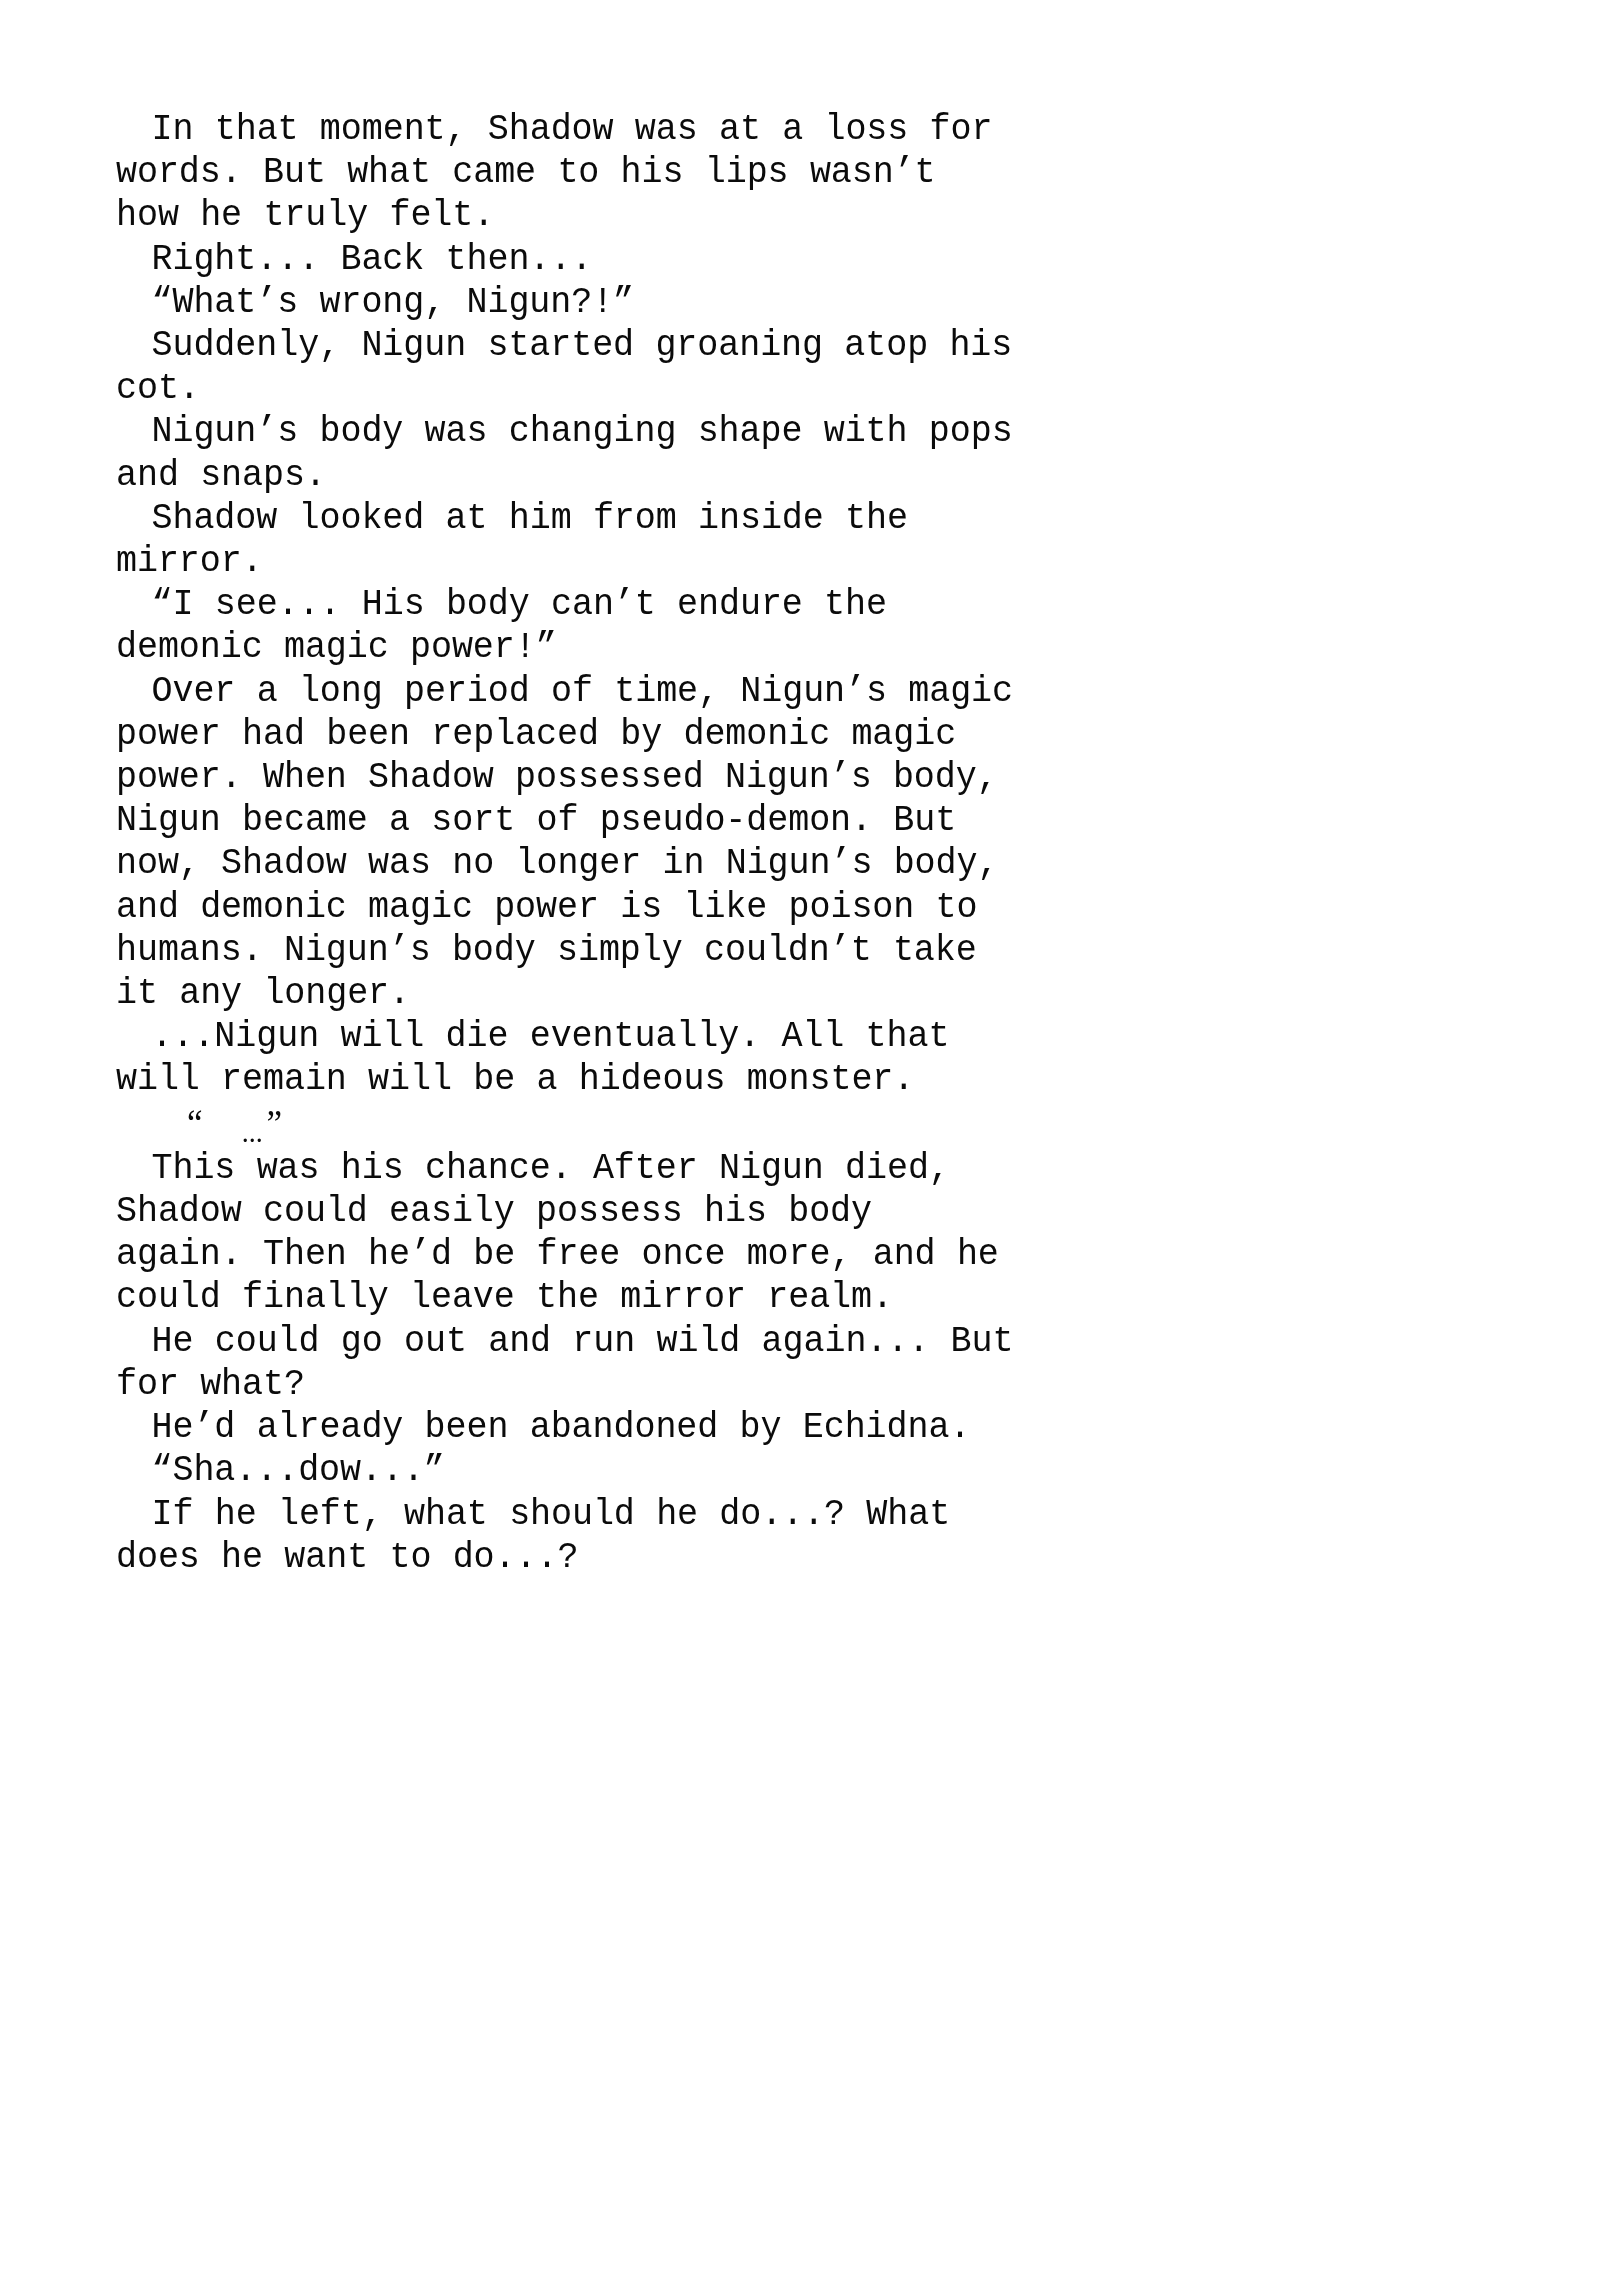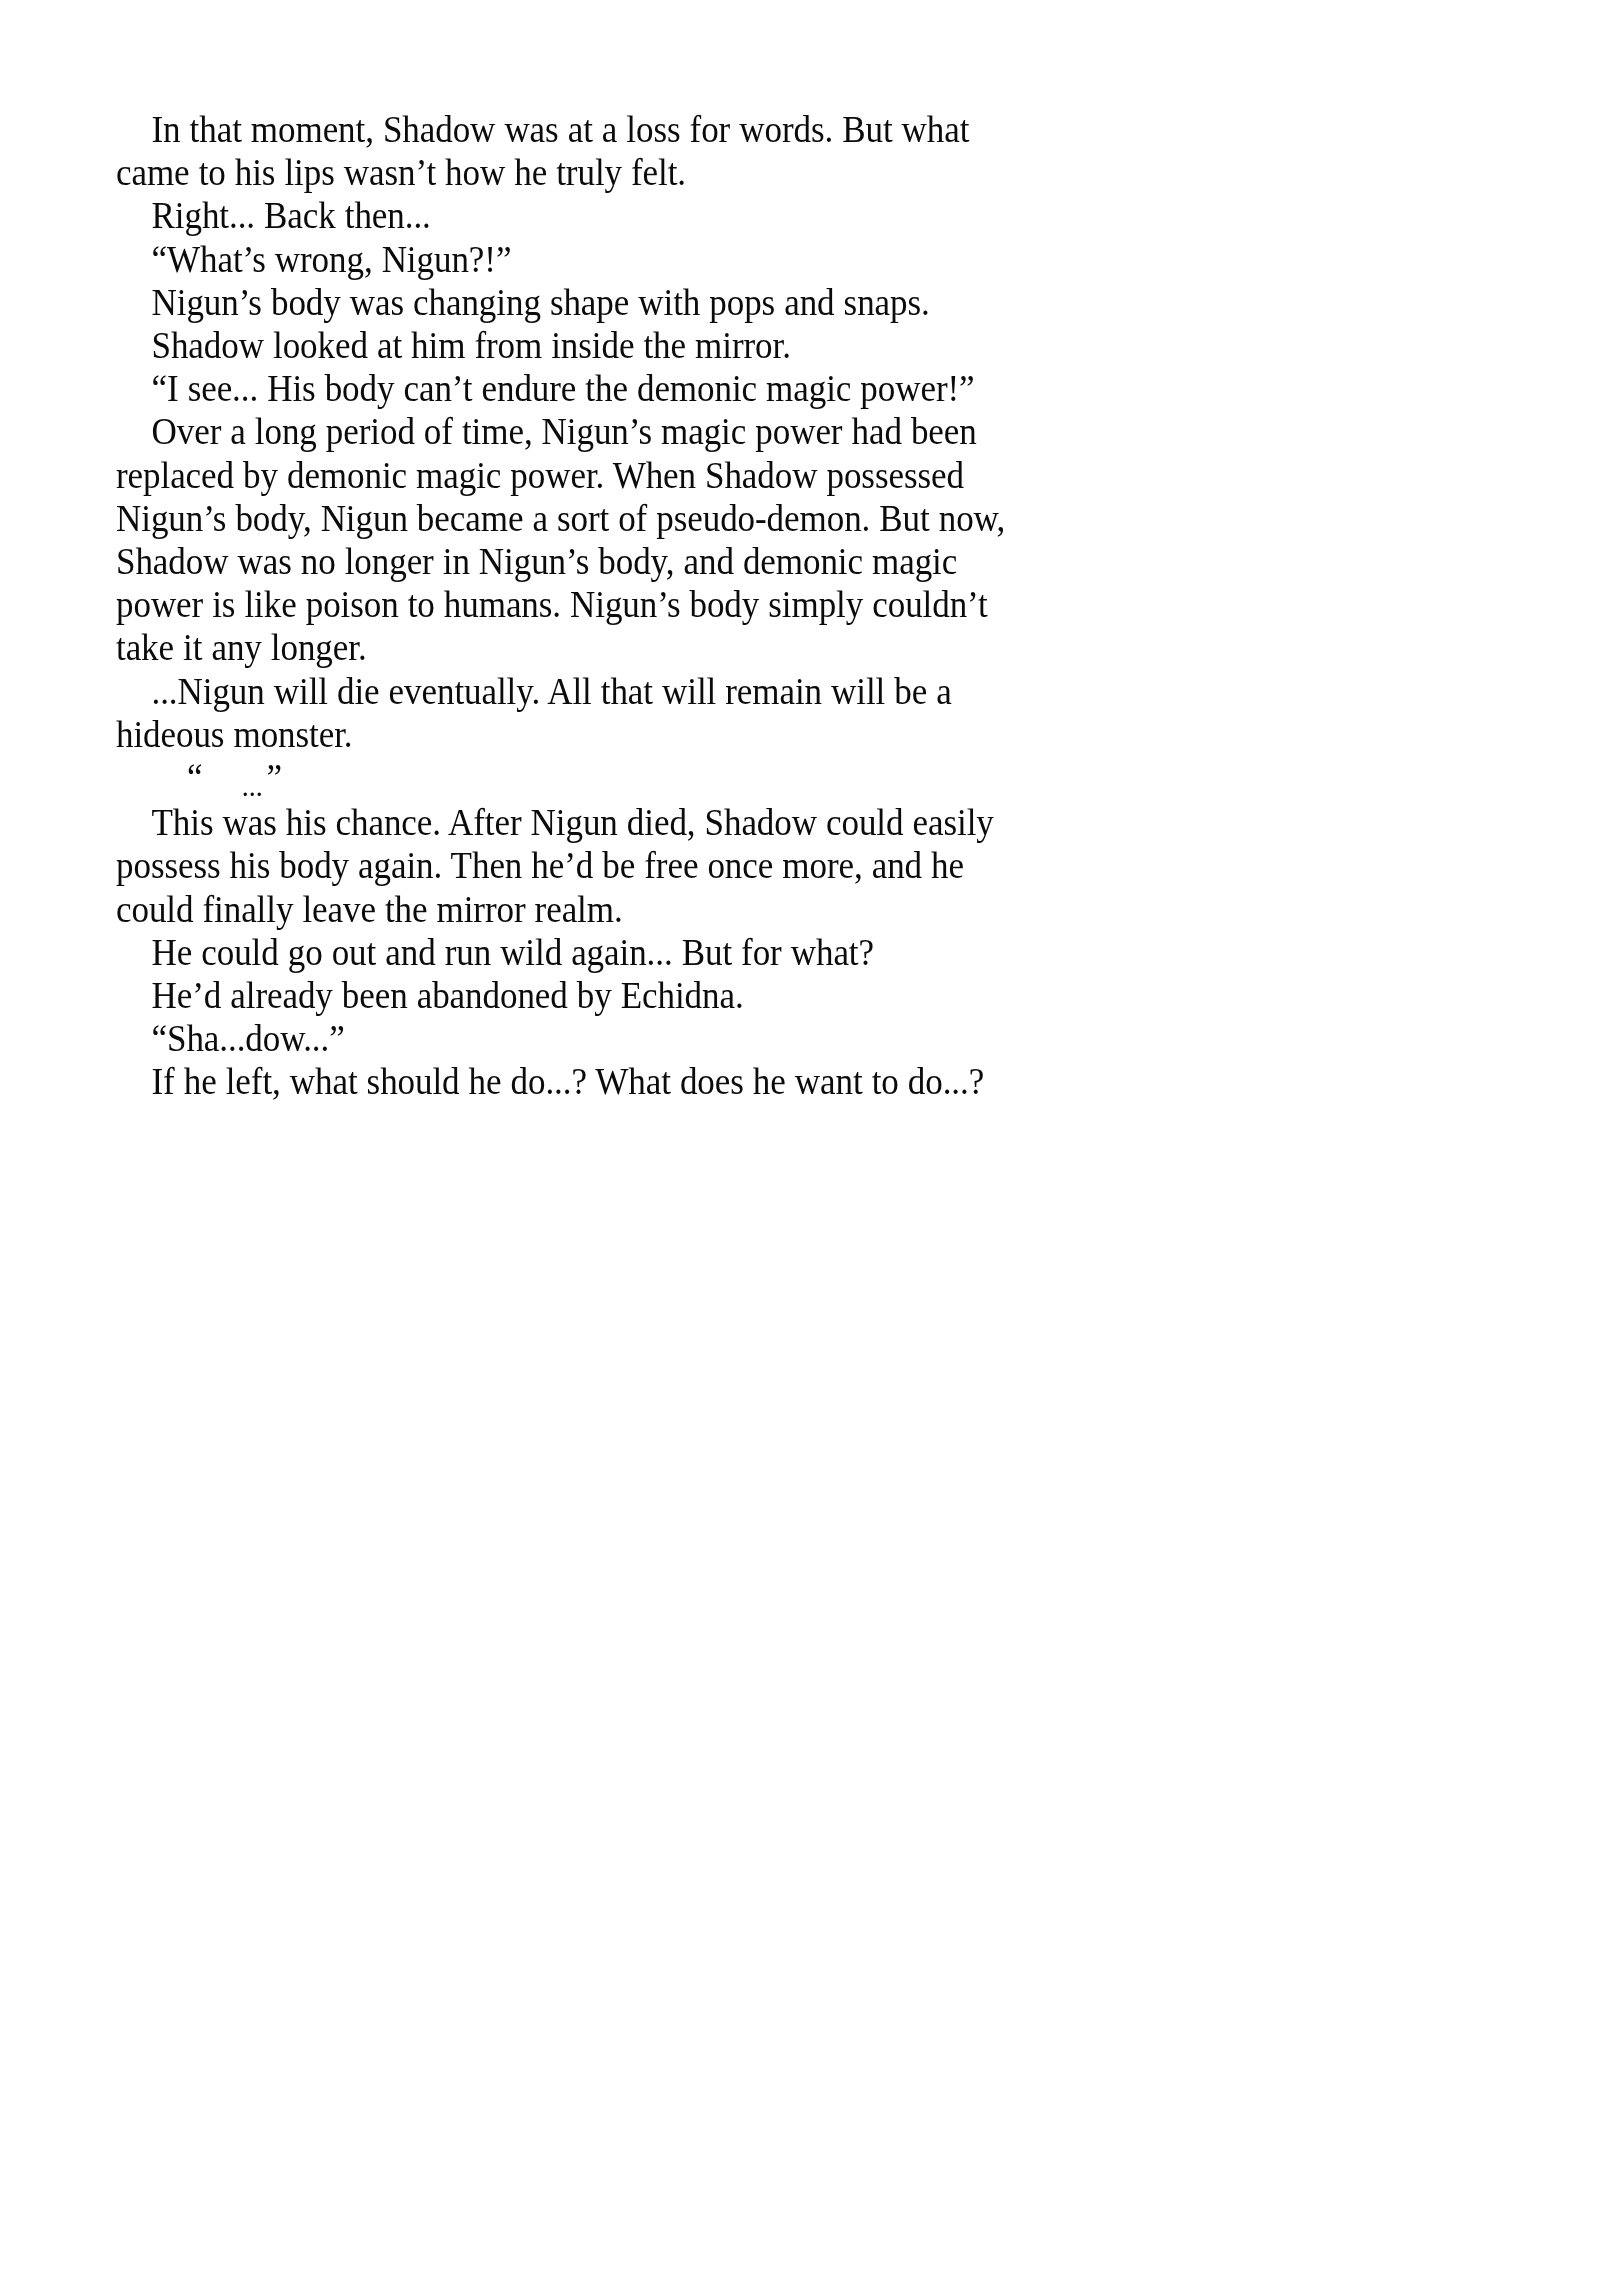--- a/index.html
+++ b/index.html
@@ -44,20 +44,21 @@
     letter-spacing: -0.1px;
     word-spacing: 0.4px;
     
     transform-origin: left top;
     font-stretch: condensed;
     white-space: normal;
   }
 
   p.indent {
     text-indent: 38px;
+    font-family: Liberation Mono, monospace;
   }
 
   
   p.ellipsis-line {
     text-indent: 38px;
     font-size: 37.5px;
     line-height: 43.2px;
   }
   .ell-wrap {
     display: inline-block;
@@ -92,20 +93,23 @@
 
     <p class="para indent">
       <span class="condense">Right... Back then...</span>
     </p>
 
 
     <p class="para indent">
       <span class="condense">“What’s wrong, Nigun?!”</span>
     </p>
 
+    <p class="para indent">
+      <span class="condense">Suddenly, Nigun started groaning atop his cot.</span>
+    </p>
 
     <p class="para indent">
       <span class="condense">Nigun’s body was changing shape with pops and snaps.</span>
     </p>
 
     <p class="para indent">
       <span class="condense">Shadow looked at him from inside the mirror.</span>
     </p>
 
     <p class="para indent">

